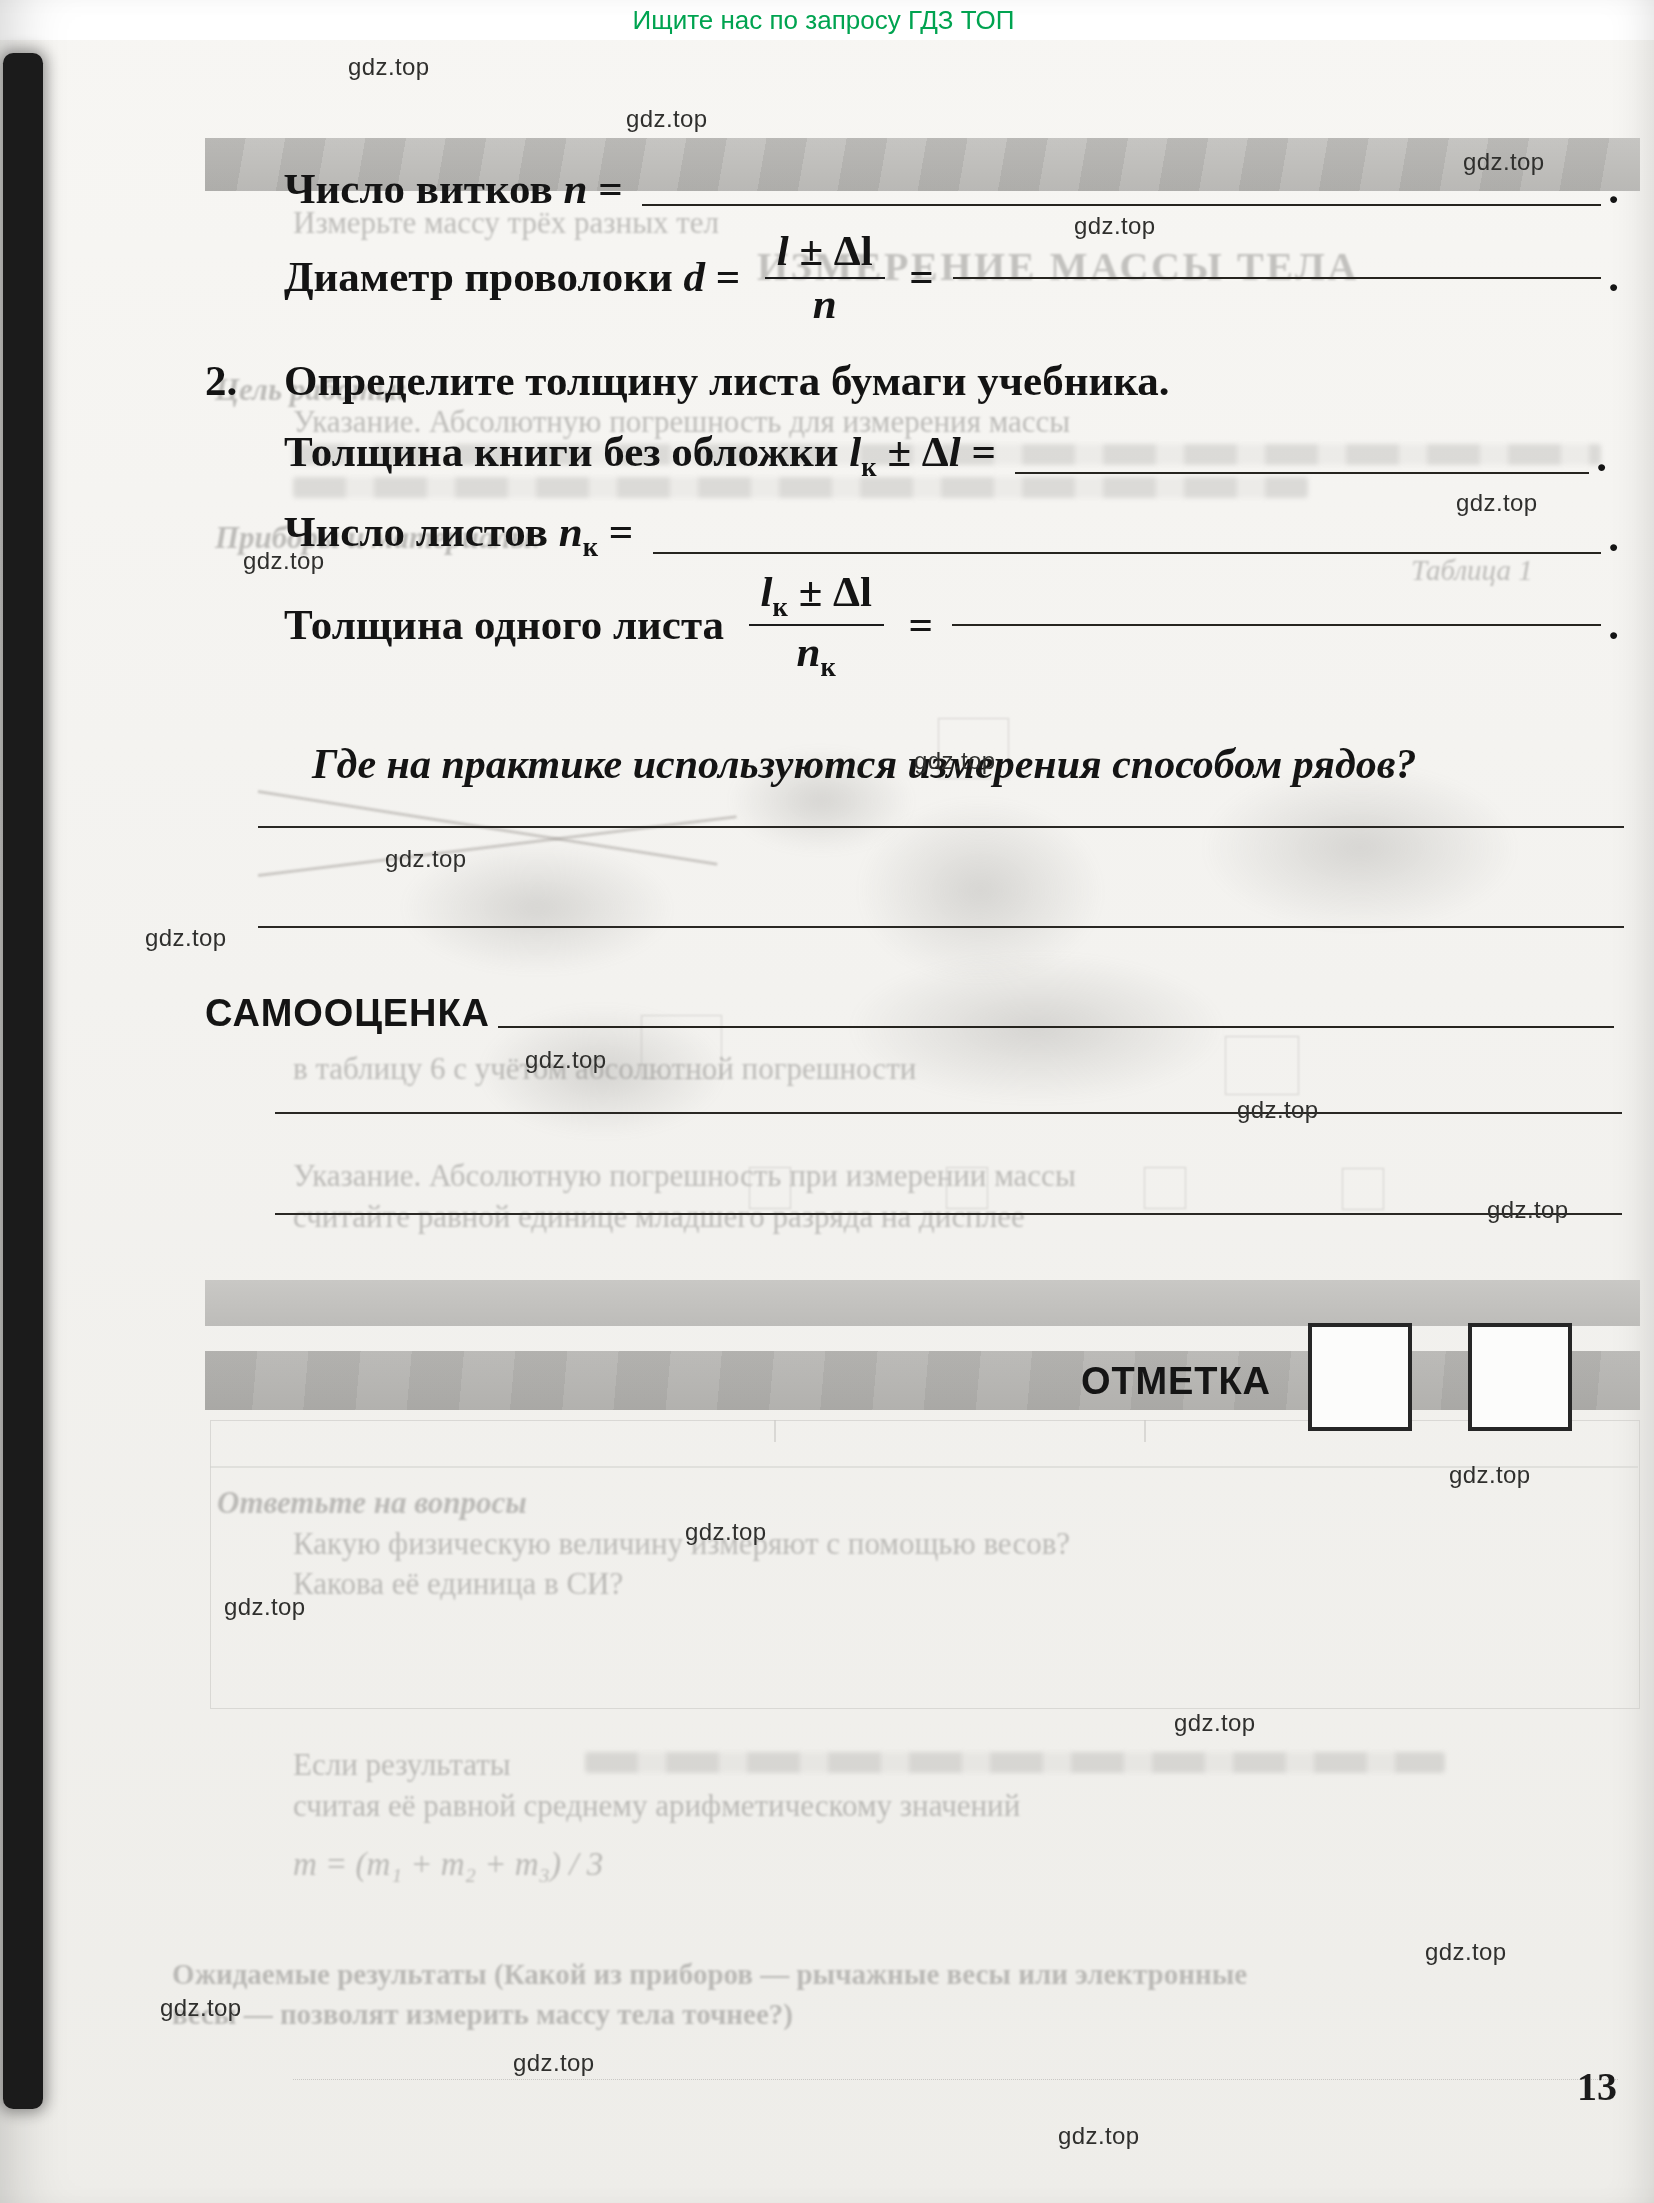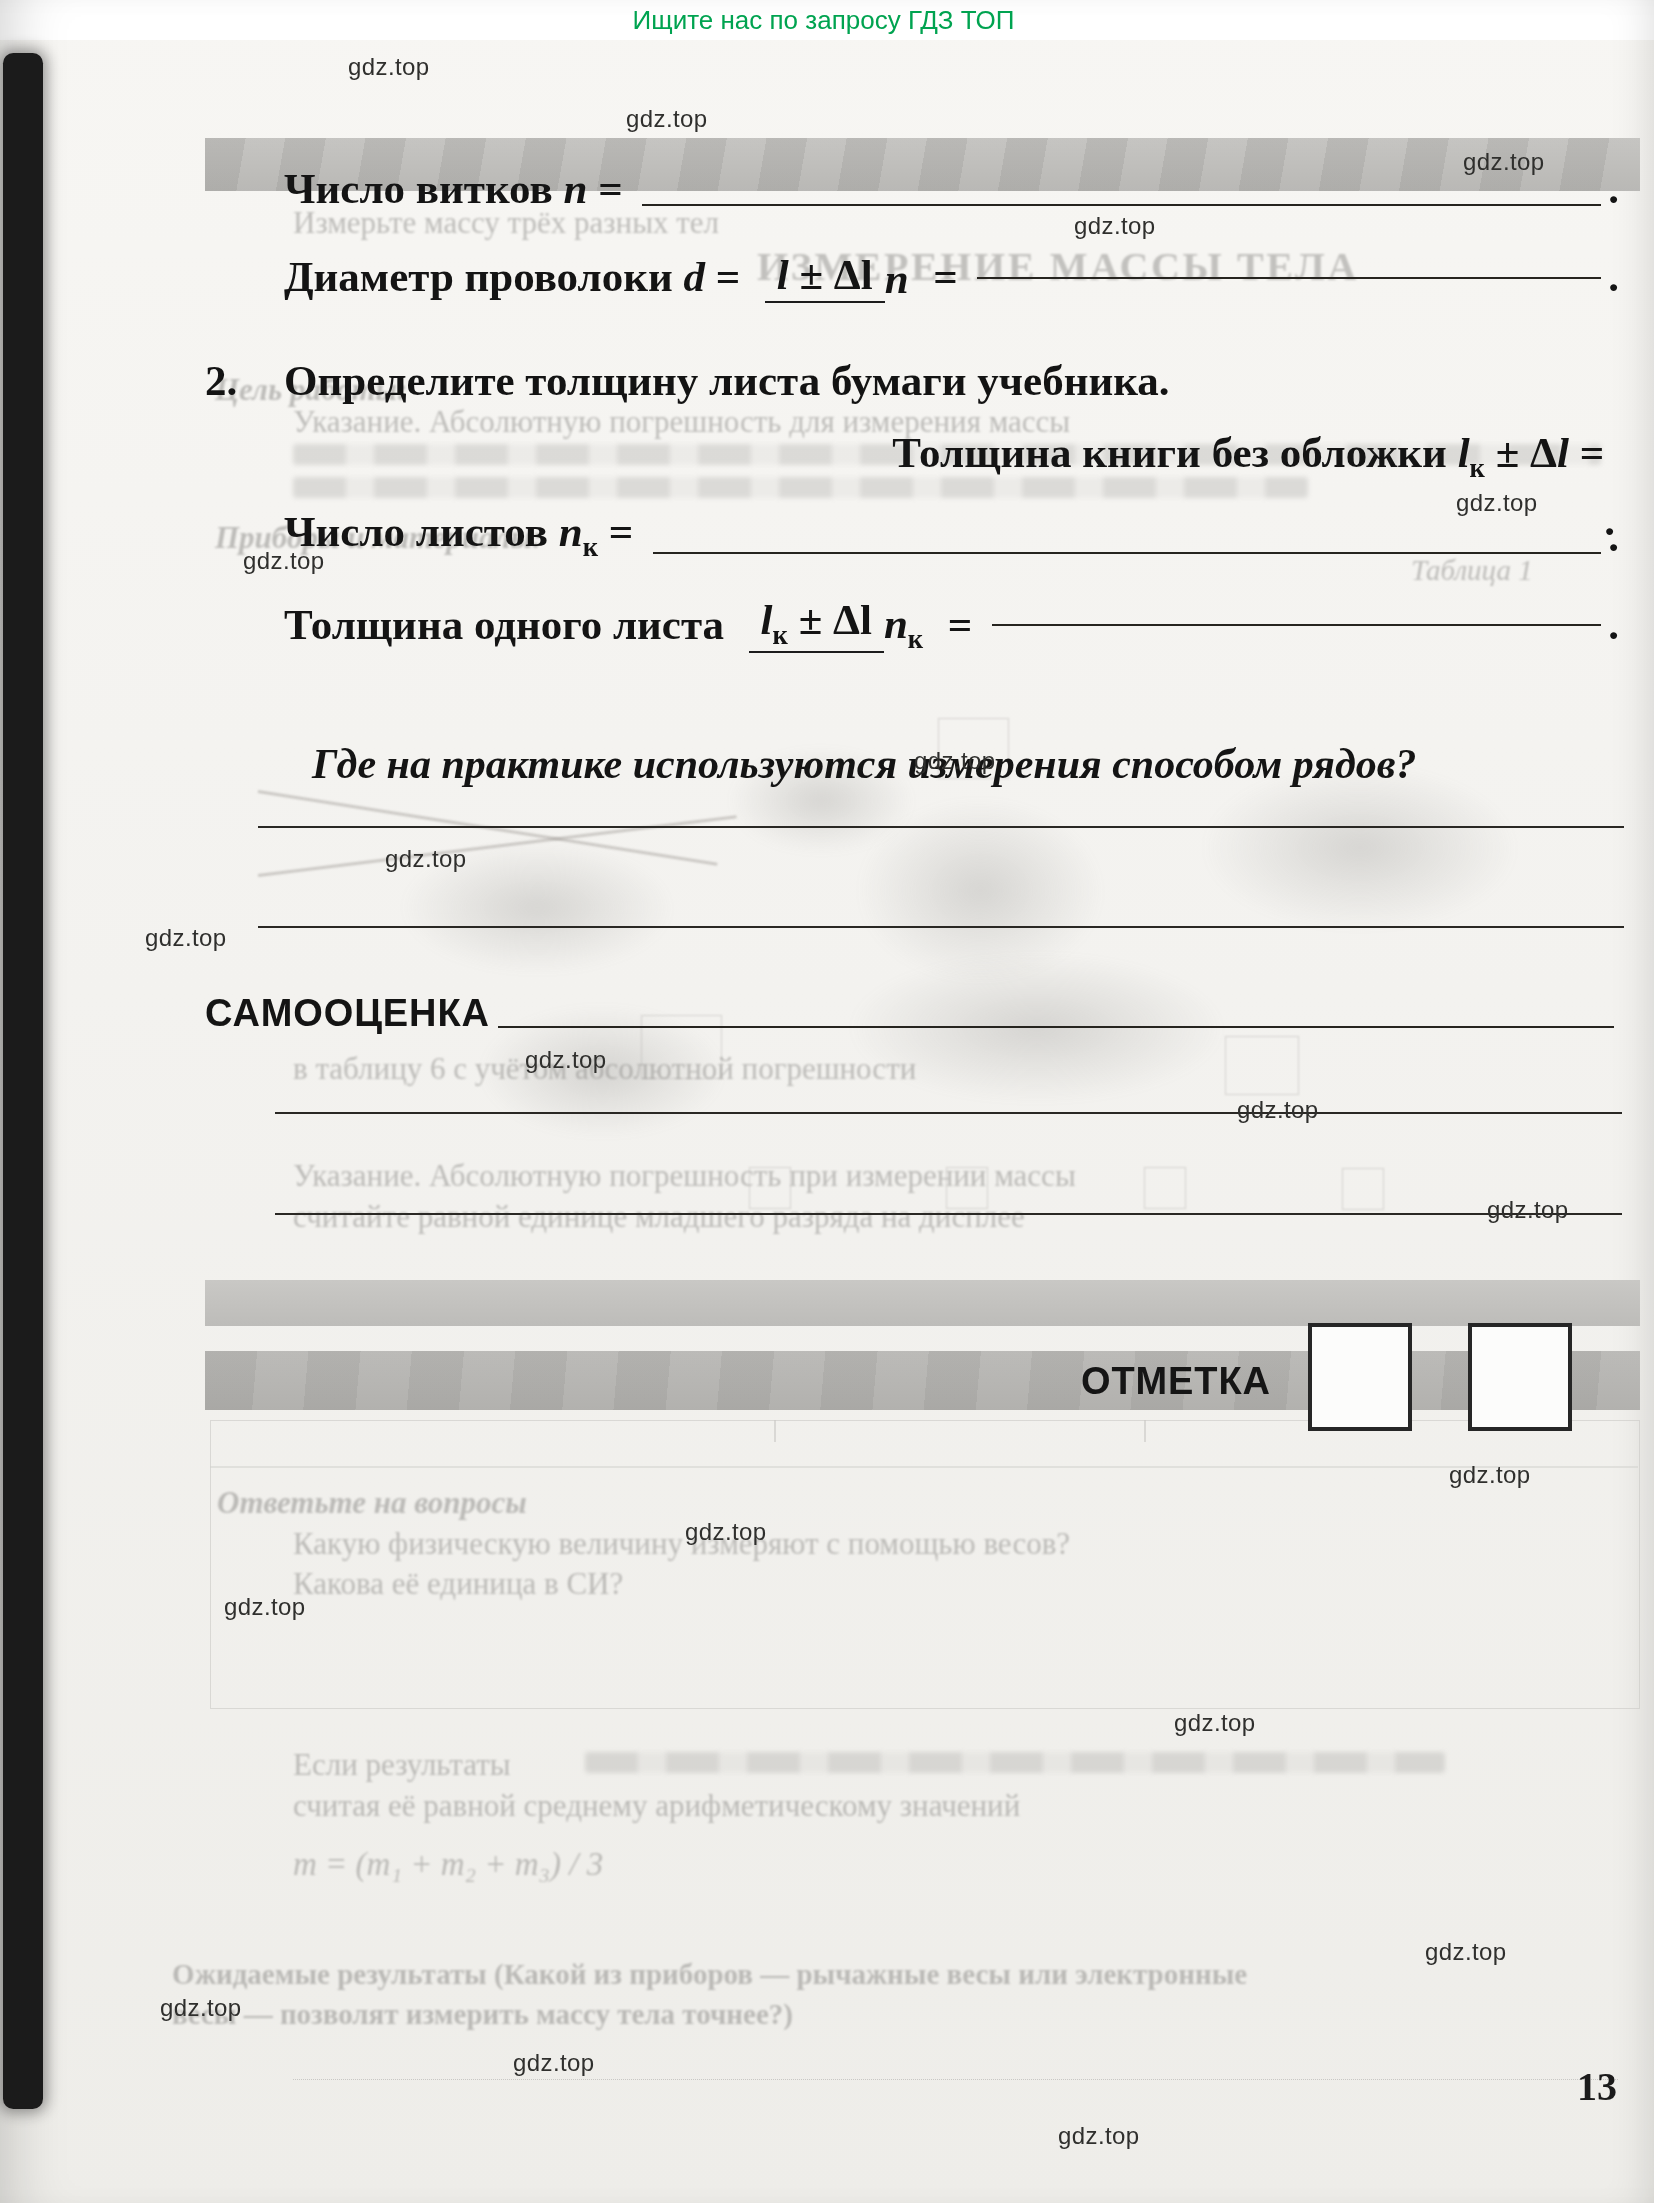--- a/index.html
+++ b/index.html
@@ -45,21 +45,21 @@
   .line .txt{white-space:pre-wrap;}
   .line .fill{flex:1;border-bottom:2.6px solid #26241f;margin:0 5.2px 9.5px 8.6px;}
   .line .dot{margin-left:1.7px;}
   .line.vcenter{align-items:center;}
   .line.vcenter .fill{align-self:center;margin-bottom:0;}
   .line.vcenter .dot{align-self:center;}
   .line.vcenter .txt{align-self:center;}
   i{font-style:italic;}
   sub{font-size:.62em;}
 
-  .frac{display:inline-flex;align-items:center;margin:0 13.8px;}
+  .frac{display:inline-flex;flex-direction:column;align-items:center;margin:0 13.8px;}
   .frac .num{border-bottom:2.6px solid #1c1c1c;padding:0 12px 3.4px;line-height:1.05;white-space:pre;}
   .frac .den{padding-top:2.6px;line-height:1.05;white-space:pre;}
 
   .task{position:absolute;display:flex;z-index:10;font-weight:700;font-size:43px;color:#131313;}
   .task .num{width:79px;}
   .question{position:absolute;z-index:10;font-size:42px;font-weight:700;font-style:italic;
     color:#141414;white-space:nowrap;}
   .rule{position:absolute;border-bottom:2.6px solid #2a2824;z-index:10;}
   .samo{font-family:"Liberation Sans", sans-serif;font-weight:700;font-size:38px;letter-spacing:0.9px;}
   .samo .fill{margin-bottom:7.7px;}
@@ -164,21 +164,21 @@
     <span class="txt"><span> = </span></span>
     <span class="fill"></span>
     <span class="dot">.</span>
   </div>
 
   <div class="task" style="left:205px;right:36px;top:356px;">
     <span class="num">2.</span>
     <span>Определите толщину листа бумаги учебника.</span>
   </div>
 
-  <div class="line" style="left:284px;right:40px;top:428px;height:55px;flex-direction:column;">
+  <div class="line" style="left:284px;right:48px;top:428px;height:55px;">
     <span class="txt"><span>Толщина книги без обложки </span><i>l</i><sub>к</sub><span> ± Δ</span><i>l</i><span> = </span></span>
     <span class="fill"></span>
     <span class="dot">.</span>
   </div>
 
   <div class="line" style="left:284px;right:36px;top:508px;height:55px;">
     <span class="txt"><span>Число листов </span><i>n</i><sub>к</sub><span> = </span></span>
     <span class="fill"></span>
     <span class="dot">.</span>
   </div>

